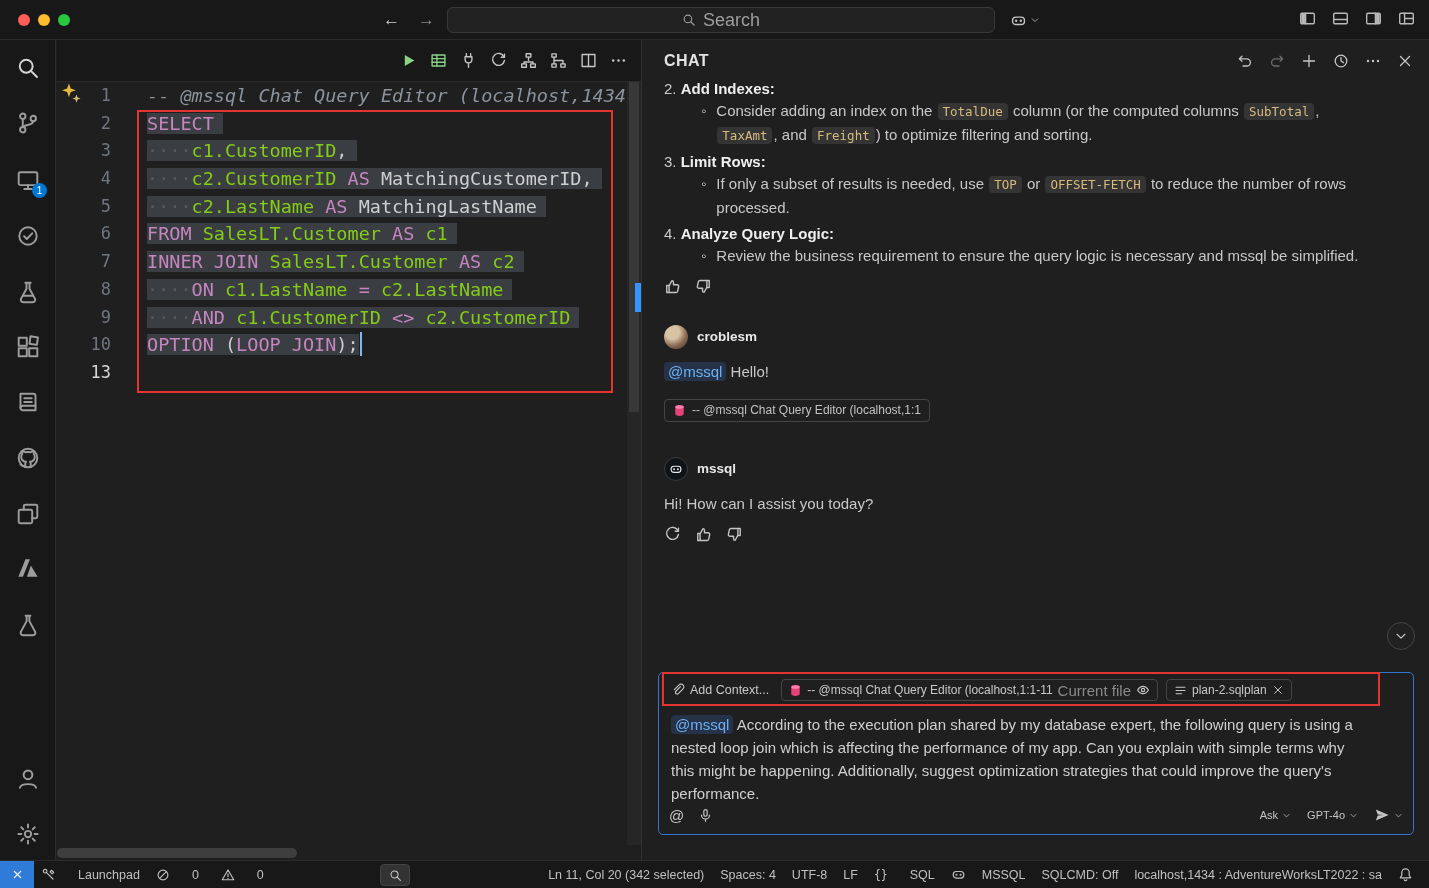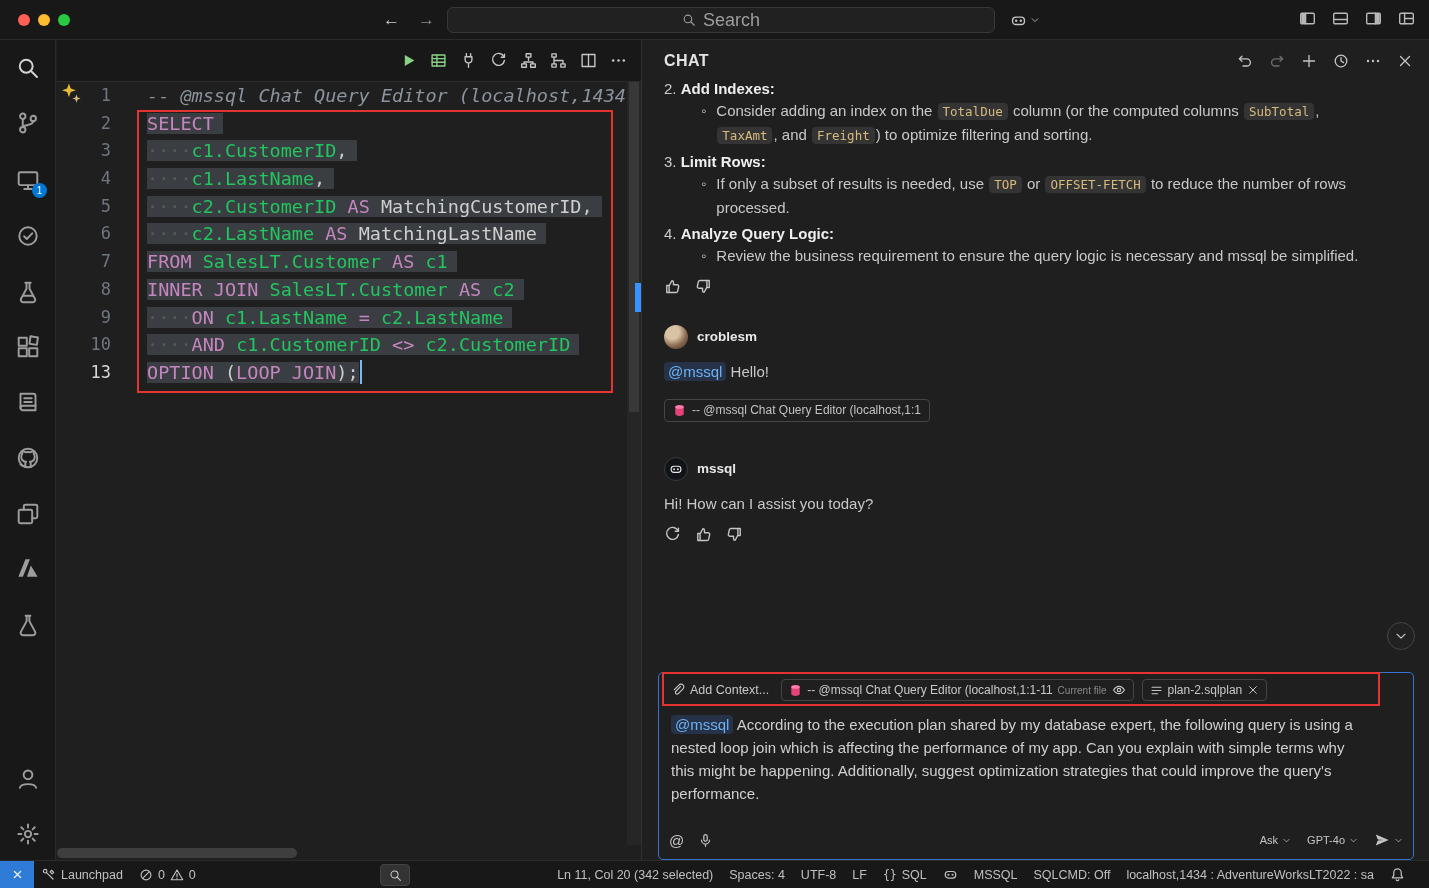--- a/index.html
+++ b/index.html
@@ -38,21 +38,21 @@
     font-family:"DejaVu Sans Mono",monospace;font-size:18.5px;line-height:27.7px}
   .gutter{position:absolute;left:0;top:0;width:74px;text-align:right;padding-right:20px;color:#6e7681;font-size:17px}
   .gutter .ln{height:27.7px}
   .gutter .ln-active{color:#d7d7d7}
   .code-lines{position:absolute;left:90px;top:0;right:14px}
   .code-line{height:27.7px;white-space:pre}
   .sel{background:#3a3d41;padding-right:9px}
   .sel.no-eol{padding-right:0}
   .tk-cm{color:#8b949e;font-style:italic}
   .tk-kw{color:#c586c0}
-  .tk-id{color:#22c55e}
+  .tk-id{color:#84cc16}
   .tk-pn{color:#cccccc}
   .tk-op{color:#c586c0}
   .tk-df{color:#cfcfcf}
   .tk-ws{color:#5a5a5a}
   .cursor{display:inline-block;width:2px;height:24px;background:#7cb8f5;vertical-align:-5px;margin-left:1px}
   .vtrack{position:absolute;top:42px;right:0;width:14px;bottom:15px;background:#262626}
   .vthumb{position:absolute;top:0;right:2px;width:10px;height:330px;background:rgba(121,121,121,0.22)}
   .ovr-marker{position:absolute;right:0;top:201px;width:6px;height:29px;background:#3794ff}
   .hscroll{position:absolute;left:0;top:808px;height:10px;width:240px;background:rgba(121,121,121,0.35);border-radius:5px}
   
@@ -79,37 +79,37 @@
   .avatar-bot{width:24px;height:24px;border-radius:50%;background:#101418;border:1px solid #3c3c3c;display:flex;align-items:center;justify-content:center;color:#e8e8e8}
   .author-name{font-weight:700;font-size:13.5px;color:#e8e8e8}
   .msg-text{margin-top:12px}
   .mention-chip{background:rgba(64,140,255,.18);color:#6cb1f5;padding:1px 4px;border-radius:4px}
   .attach-pill{display:inline-flex;align-items:center;gap:6px;margin-top:15px;height:23px;padding:0 8px;
     border:1px solid #454545;border-radius:4px;font-size:12px;color:#c2c2c2;cursor:pointer}
   .bot-block{margin-top:34px}
   .scroll-down{position:absolute;left:745px;top:582px;width:28px;height:28px;border-radius:50%;background:#212121;
     border:1px solid #454545;display:flex;align-items:center;justify-content:center;color:#c5c5c5;cursor:pointer}
   
-  .chat-input{position:absolute;left:16px;top:632px;width:756px;height:188px;border:1px solid #3574d0;border-radius:5px;background:#1f1f1f}
+  .chat-input{position:absolute;left:16px;top:632px;width:756px;height:163px;border:1px solid #3574d0;border-radius:5px;background:#1f1f1f}
   .ctx-row{height:34px;display:flex;align-items:center;gap:8px;padding:0 8px}
   .addctx{display:flex;align-items:center;gap:5px;font-size:12.5px;color:#c8c8c8;padding:2px 4px;cursor:pointer}
   .ctx-chip{display:flex;align-items:center;gap:5px;height:22px;padding:0 7px;border:1px solid #454545;border-radius:4px;
     font-size:12px;color:#c8c8c8;cursor:pointer;white-space:nowrap}
-  .ctx-suffix{color:#8a8a8a;font-size:10px}
+  .ctx-suffix{color:#8a8a8a;font-size:15px}
   .input-text{padding:6px 12px;font-size:15px;line-height:23px;color:#cfcfcf;cursor:text}
   .input-controls{position:absolute;left:10px;right:10px;bottom:6px;height:26px;display:flex;align-items:center;gap:14px;color:#c5c5c5}
   .ic-right{margin-left:auto;display:flex;align-items:center;gap:16px;font-size:11px}
   .ic-right .w-chev{display:flex;align-items:center;gap:4px;cursor:pointer}
   .at-label{font-size:15px;cursor:pointer}
   
   .statusbar{position:absolute;left:0;right:0;bottom:0;height:28px;background:#181818;border-top:1px solid #2b2b2b;
     display:flex;align-items:center;font-size:12.5px;color:#c0c0c0}
   .sb-remote{width:34px;height:28px;background:#2f7bd8;color:#fff;display:flex;align-items:center;justify-content:center;cursor:pointer}
-  .sb-item{display:flex;align-items:center;gap:5px;padding:0 8px;height:28px;cursor:pointer;white-space:nowrap}
-  .sb-right{margin-left:auto;display:flex;align-items:center;padding-right:16px}
+  .sb-item{display:flex;align-items:center;gap:22px;padding:0 8px;height:28px;cursor:pointer;white-space:nowrap}
+  .sb-right{margin-left:auto;display:flex;align-items:center;padding-right:8px}
   .zoom-btn{position:absolute;left:380px;top:3px;width:30px;height:22px;background:#333;border:1px solid #444;border-radius:4px;
     display:flex;align-items:center;justify-content:center;color:#c9c9c9;cursor:pointer}
   .brk{font-family:"DejaVu Sans Mono",monospace;font-size:11.5px}
   
   .annotation{position:absolute;border:2px solid #e3342f;pointer-events:none;z-index:50}
   .anno-editor{left:137px;top:110px;width:476px;height:283px}
   .anno-context{left:662px;top:672px;width:718px;height:34px}
   .sparkle{position:absolute;left:60px;top:82px;z-index:5;cursor:pointer}
 </style>
 </head>
@@ -328,21 +328,20 @@
           <div class="ln">7</div>
           <div class="ln">8</div>
           <div class="ln">9</div>
           <div class="ln">10</div>
           <div class="ln ln-active">13</div>
         </div>
       <div class="code-lines">
           <div class="code-line"><span><span class="tk-cm">-- @mssql Chat Query Editor (localhost,1434 :</span></span></div>
           <div class="code-line"><span class="sel"><span class="tk-kw">SELECT</span></span></div>
           <div class="code-line"><span class="sel"><span class="tk-ws">····</span><span class="tk-id">c1.CustomerID</span><span class="tk-pn">,</span></span></div>
-          <div class="code-line"><span class="sel"><span class="tk-ws">····</span><span class="tk-id">c1.LastName</span><span class="tk-pn">,</span></span></div>
           <div class="code-line"><span class="sel"><span class="tk-ws">····</span><span class="tk-id">c2.CustomerID</span><span class="tk-pn"> </span><span class="tk-kw">AS</span><span class="tk-pn"> </span><span class="tk-df">MatchingCustomerID</span><span class="tk-pn">,</span></span></div>
           <div class="code-line"><span class="sel"><span class="tk-ws">····</span><span class="tk-id">c2.LastName</span><span class="tk-pn"> </span><span class="tk-kw">AS</span><span class="tk-pn"> </span><span class="tk-df">MatchingLastName</span></span></div>
           <div class="code-line"><span class="sel"><span class="tk-kw">FROM</span><span class="tk-pn"> </span><span class="tk-id">SalesLT.Customer</span><span class="tk-pn"> </span><span class="tk-kw">AS</span><span class="tk-pn"> </span><span class="tk-id">c1</span></span></div>
           <div class="code-line"><span class="sel"><span class="tk-kw">INNER JOIN</span><span class="tk-pn"> </span><span class="tk-id">SalesLT.Customer</span><span class="tk-pn"> </span><span class="tk-kw">AS</span><span class="tk-pn"> </span><span class="tk-id">c2</span></span></div>
           <div class="code-line"><span class="sel"><span class="tk-ws">····</span><span class="tk-kw">ON</span><span class="tk-pn"> </span><span class="tk-id">c1.LastName</span><span class="tk-pn"> </span><span class="tk-op">=</span><span class="tk-pn"> </span><span class="tk-id">c2.LastName</span></span></div>
           <div class="code-line"><span class="sel"><span class="tk-ws">····</span><span class="tk-kw">AND</span><span class="tk-pn"> </span><span class="tk-id">c1.CustomerID</span><span class="tk-pn"> </span><span class="tk-op">&lt;&gt;</span><span class="tk-pn"> </span><span class="tk-id">c2.CustomerID</span></span></div>
           <div class="code-line"><span class="sel no-eol"><span class="tk-kw">OPTION</span><span class="tk-pn"> (</span><span class="tk-kw">LOOP JOIN</span><span class="tk-pn">);</span></span><span class="cursor"></span></div>
         </div>
     </div>
     <div class="vtrack">

